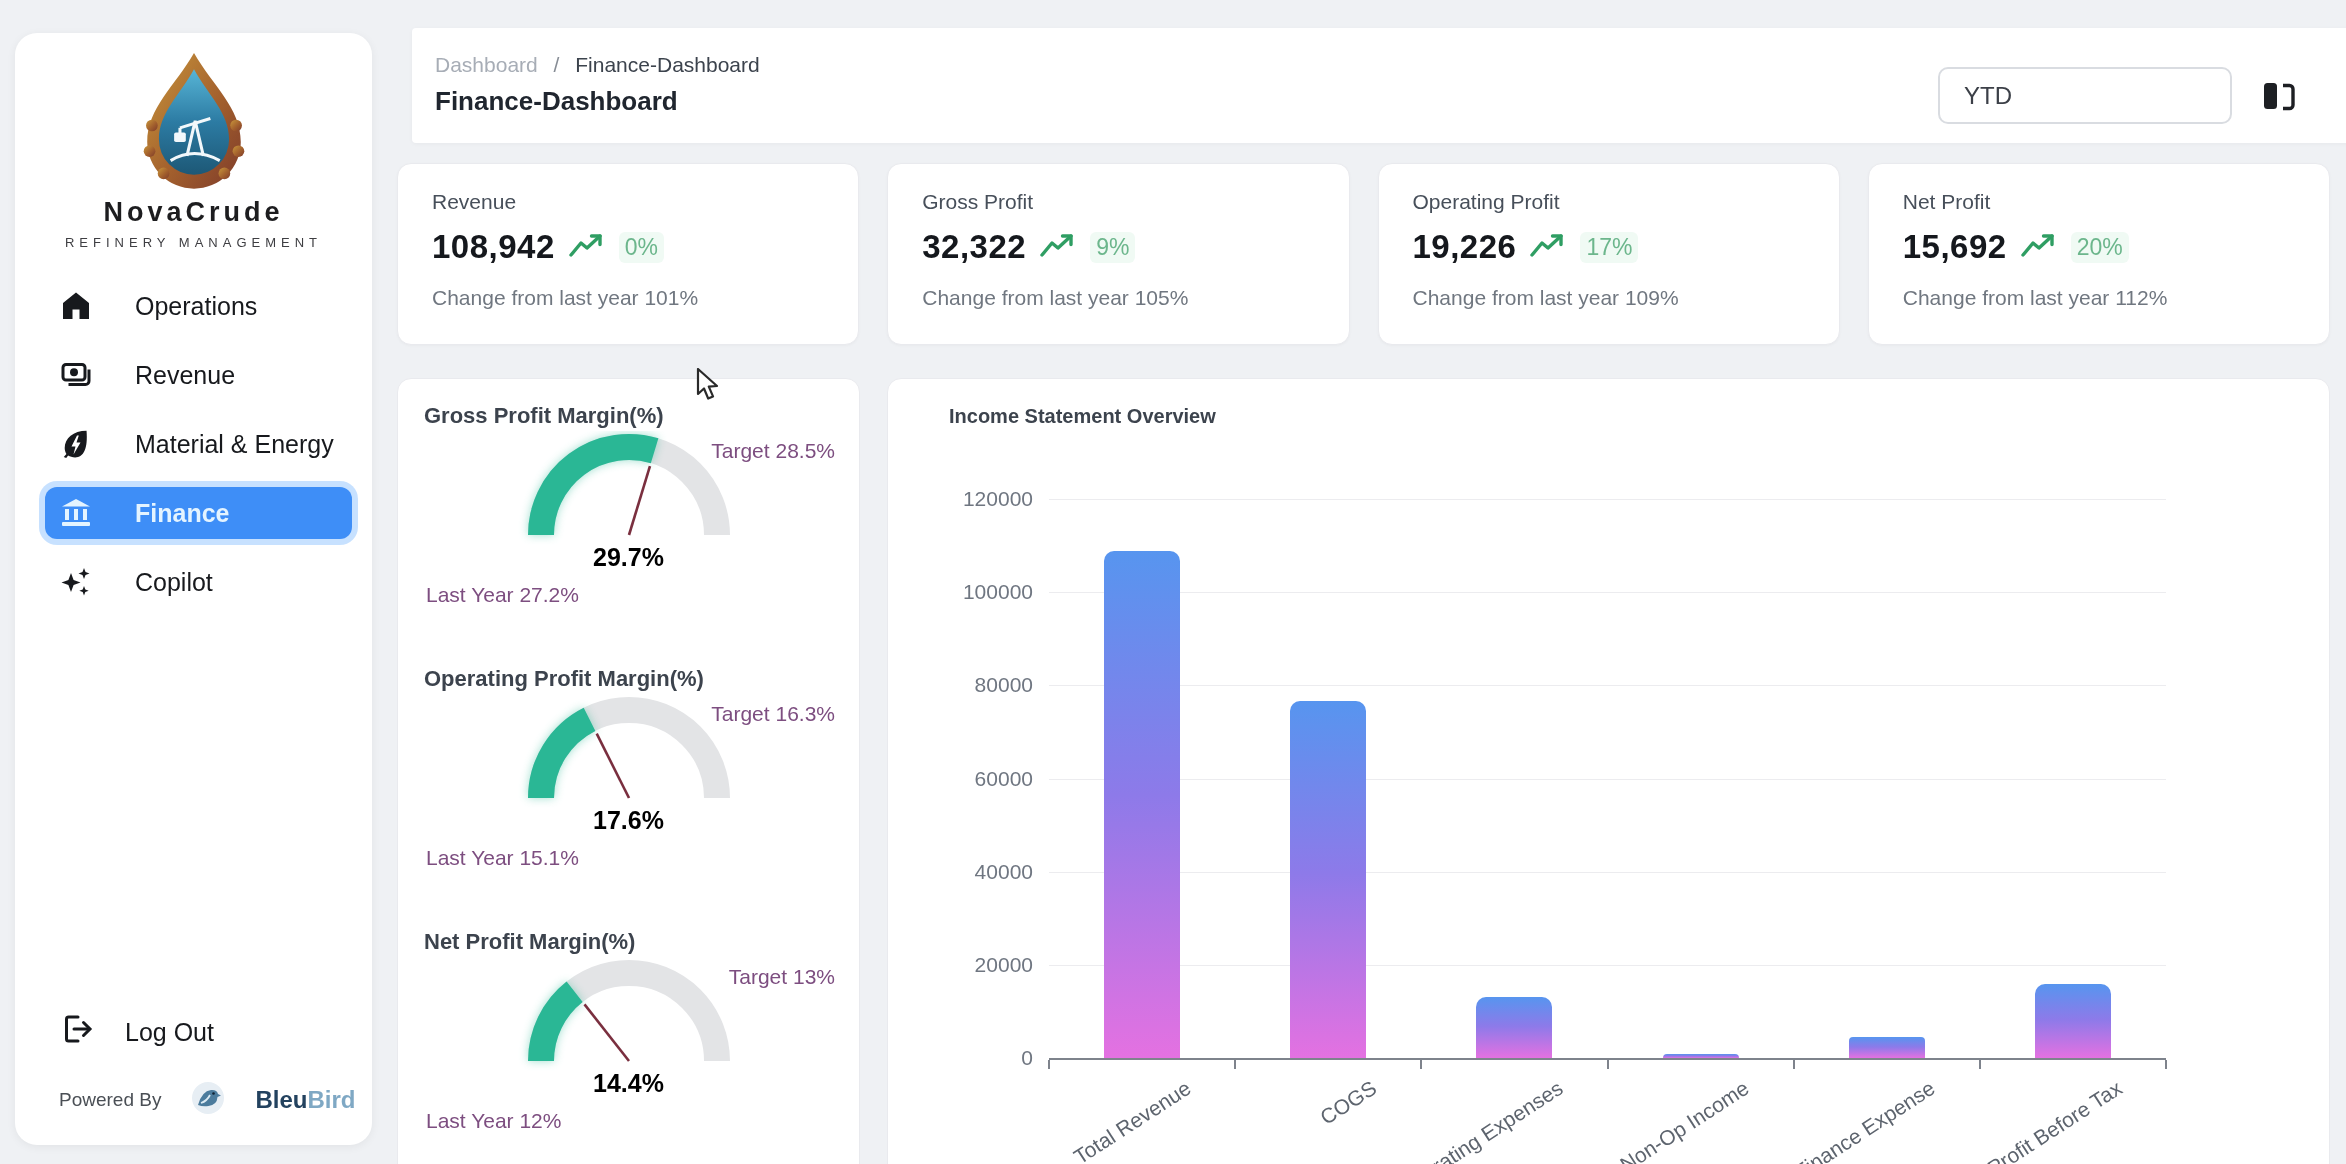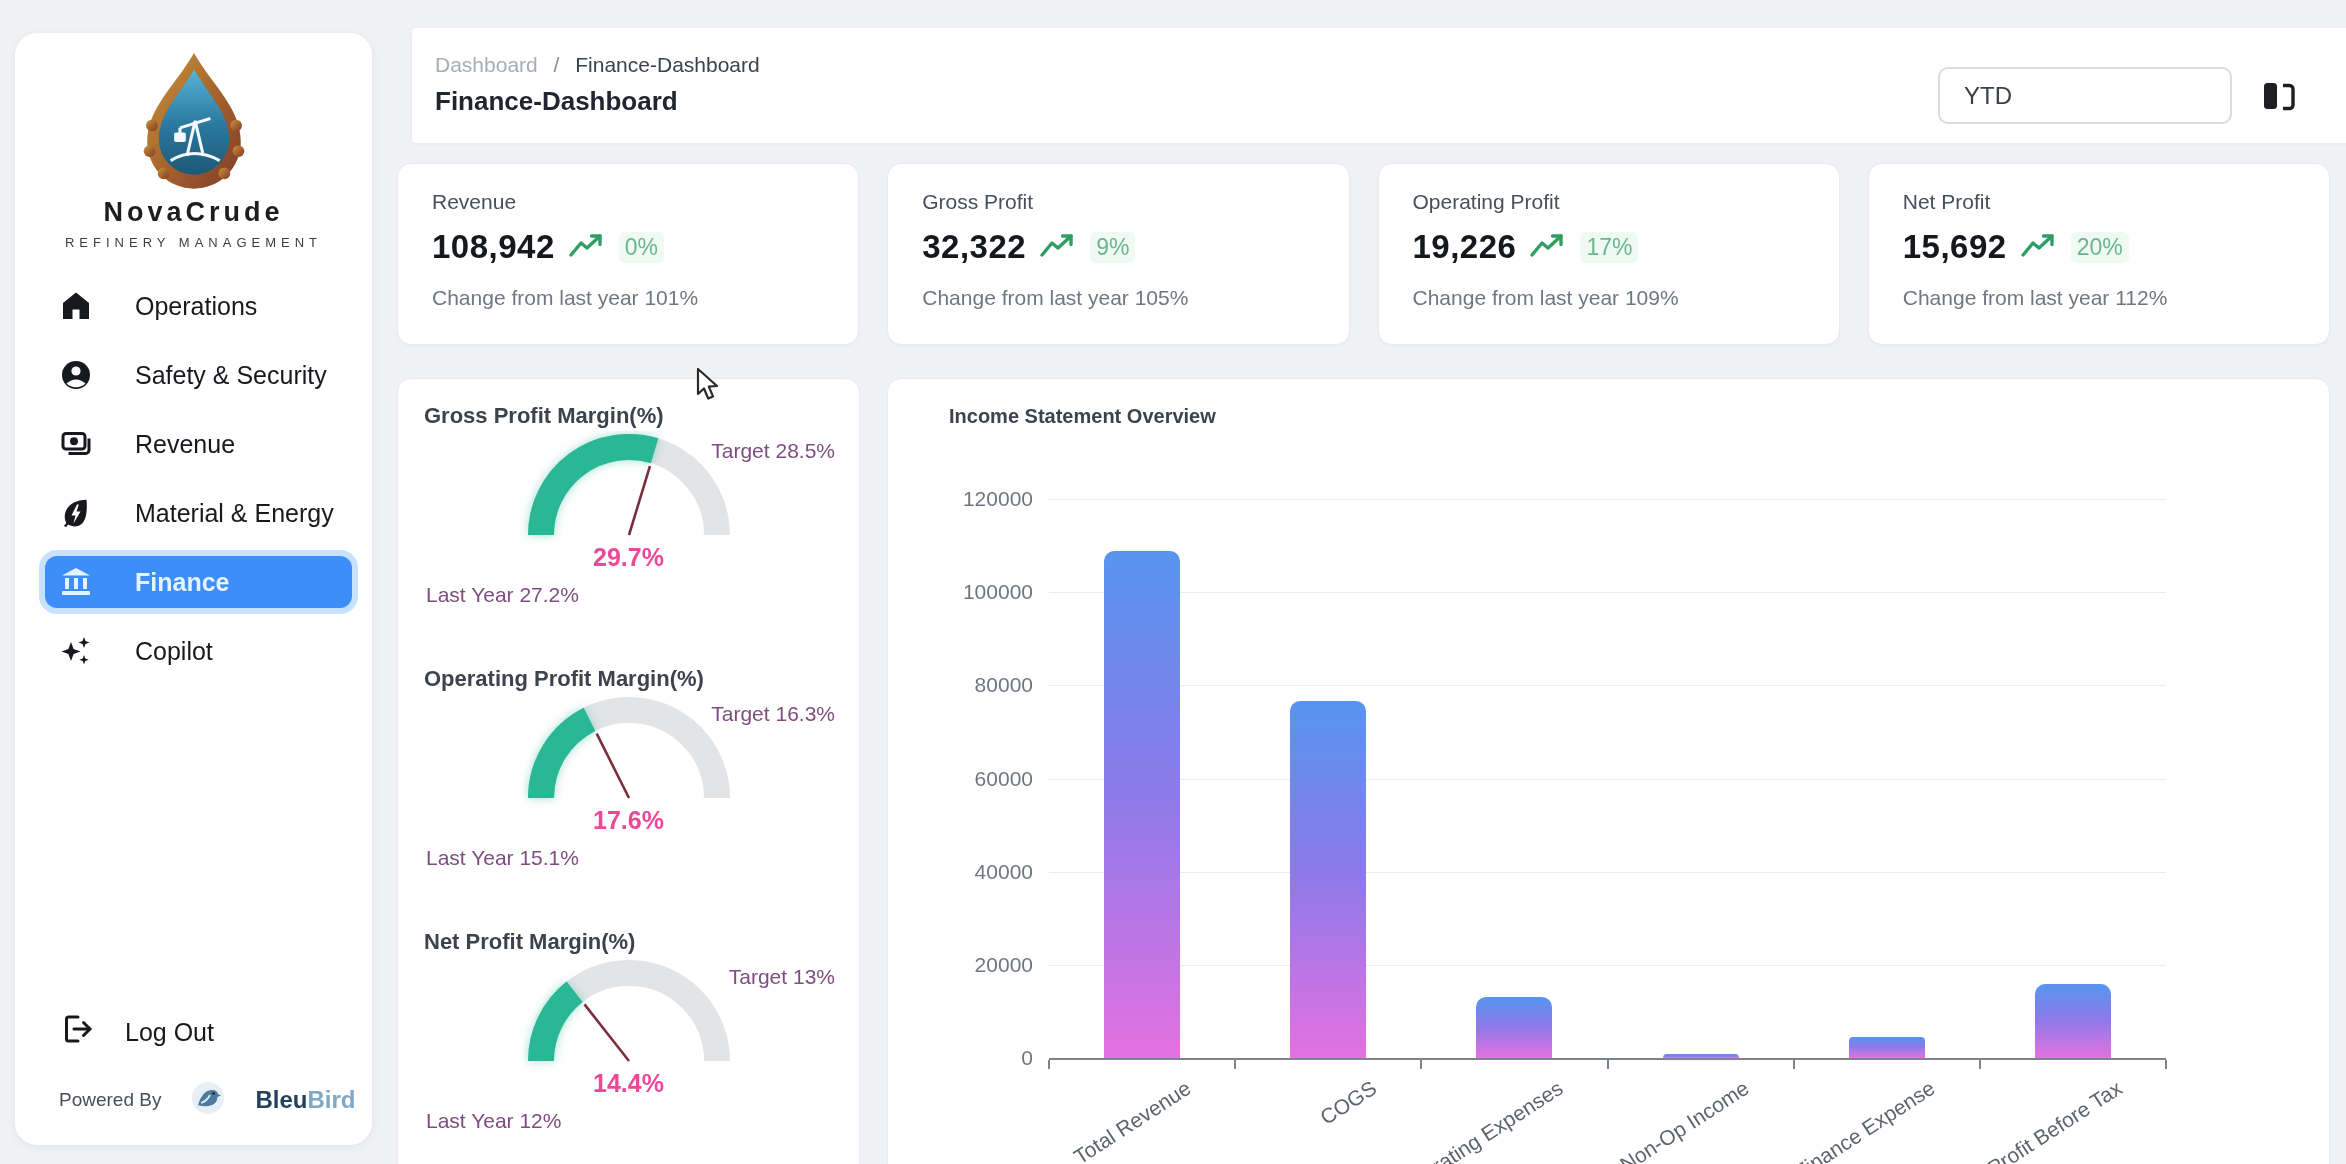--- a/index.html
+++ b/index.html
@@ -50,21 +50,21 @@
   .kpi-foot { margin-top:20px; font-size:21px; color:#707780; }
 
   
   .gauge-panel { position:absolute; left:397px; top:378px; width:463px; height:810px;
                  background:#fff; border:1px solid #e9eaee; border-radius:14px; padding-top:8px; }
   .gauge-block { position:relative; height:253px; margin-bottom:10px; }
   .gauge-title { position:absolute; left:26px; top:16px; font-size:22px; font-weight:bold; color:#3c434d; }
   .gauge-target { position:absolute; right:24px; top:52px; font-size:21px; color:#7d4e80; }
   .gauge-svg-wrap { position:absolute; left:50%; transform:translateX(-50%); top:44px; width:240px; height:120px; }
   .gauge-value { position:absolute; left:0; right:0; top:156px; text-align:center;
-                 font-size:25px; font-weight:bold; color:#ec4899; }
+                 font-size:25px; font-weight:bold; color:#000000; }
   .gauge-lastyear { position:absolute; left:28px; top:196px; font-size:21px; color:#7d4e80; }
 
   
   .chart-panel { position:absolute; left:887px; top:378px; width:1443px; height:810px;
                  background:#fff; border:1px solid #e9eaee; border-radius:14px; overflow:hidden; }
   .chart-title { position:absolute; left:49px; top:26px; font-size:20px; font-weight:bold; color:#3c434d;margin-left:12px; }
   .chart-plot { position:absolute; inset:0; }
   .gridline { position:absolute; height:1px; background:#ececef; }
   .axisline { position:absolute; height:2px; background:#7e838c; }
   .xtick { position:absolute; width:2px; height:9px; background:#7e838c; }
@@ -114,30 +114,20 @@
   </div>
 
   <div class="menu">
     <div class="menu-item">
       <span class="mi-icon">
         <svg width="34" height="34" viewBox="0 0 34 34">
             <path d="M4 30 V14 L17 3.5 L30 14 V30 H20.5 V20.5 H13.5 V30 Z" fill="#17191d"></path>
           </svg>
       </span>
       <span>Operations</span>
-    </div>
-    <div class="menu-item">
-      <span class="mi-icon">
-        <svg width="34" height="34" viewBox="0 0 34 34">
-          <circle cx="17" cy="17" r="14" fill="#17191d"></circle>
-          <circle cx="17" cy="13" r="4.6" fill="#fff"></circle>
-          <path d="M7.5 25.5 q9.5 -8 19 0 a14 14 0 0 1 -19 0 Z" fill="#fff"></path>
-        </svg>
-      </span>
-      <span>Safety &amp; Security</span>
     </div>
     <div class="menu-item">
       <span class="mi-icon">
         <svg width="34" height="34" viewBox="0 0 34 34" fill="none">
           <rect x="4" y="6.5" width="22" height="15.5" rx="3" stroke="#17191d" stroke-width="3"></rect>
           <circle cx="15" cy="14.2" r="4" fill="#17191d"></circle>
           <path d="M30 11.5 v11.5 a3.5 3.5 0 0 1 -3.5 3.5 H9.5" stroke="#17191d" stroke-width="3"></path>
         </svg>
       </span>
       <span>Revenue</span>

